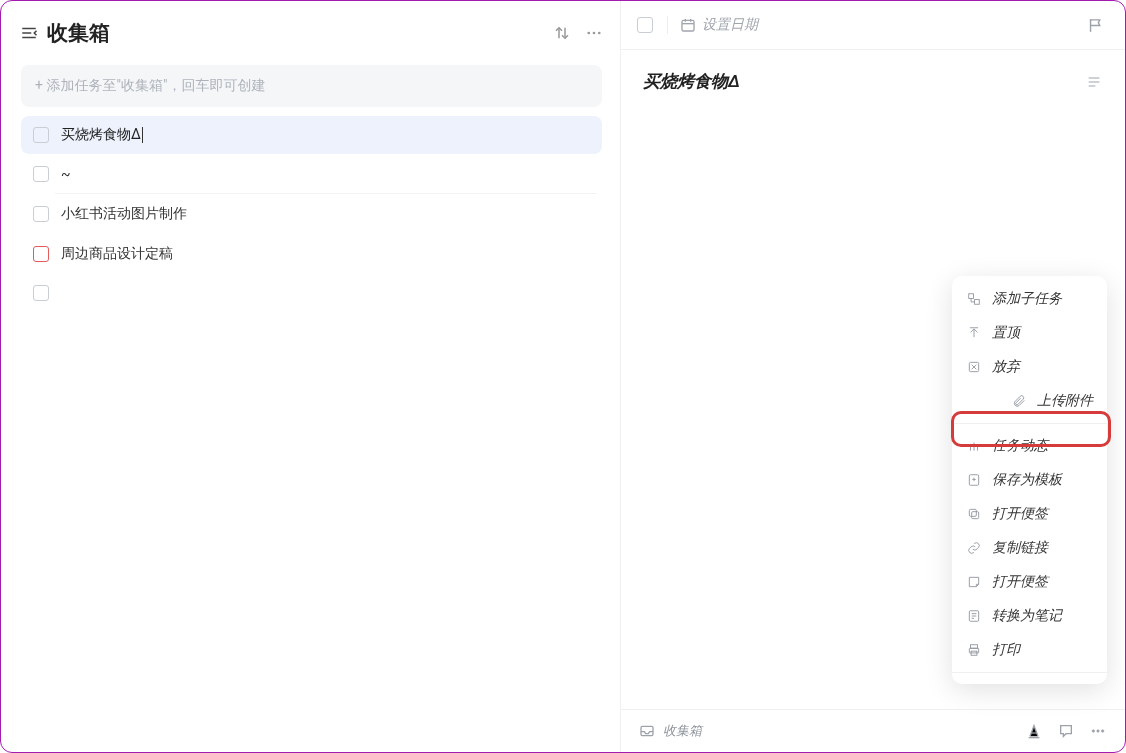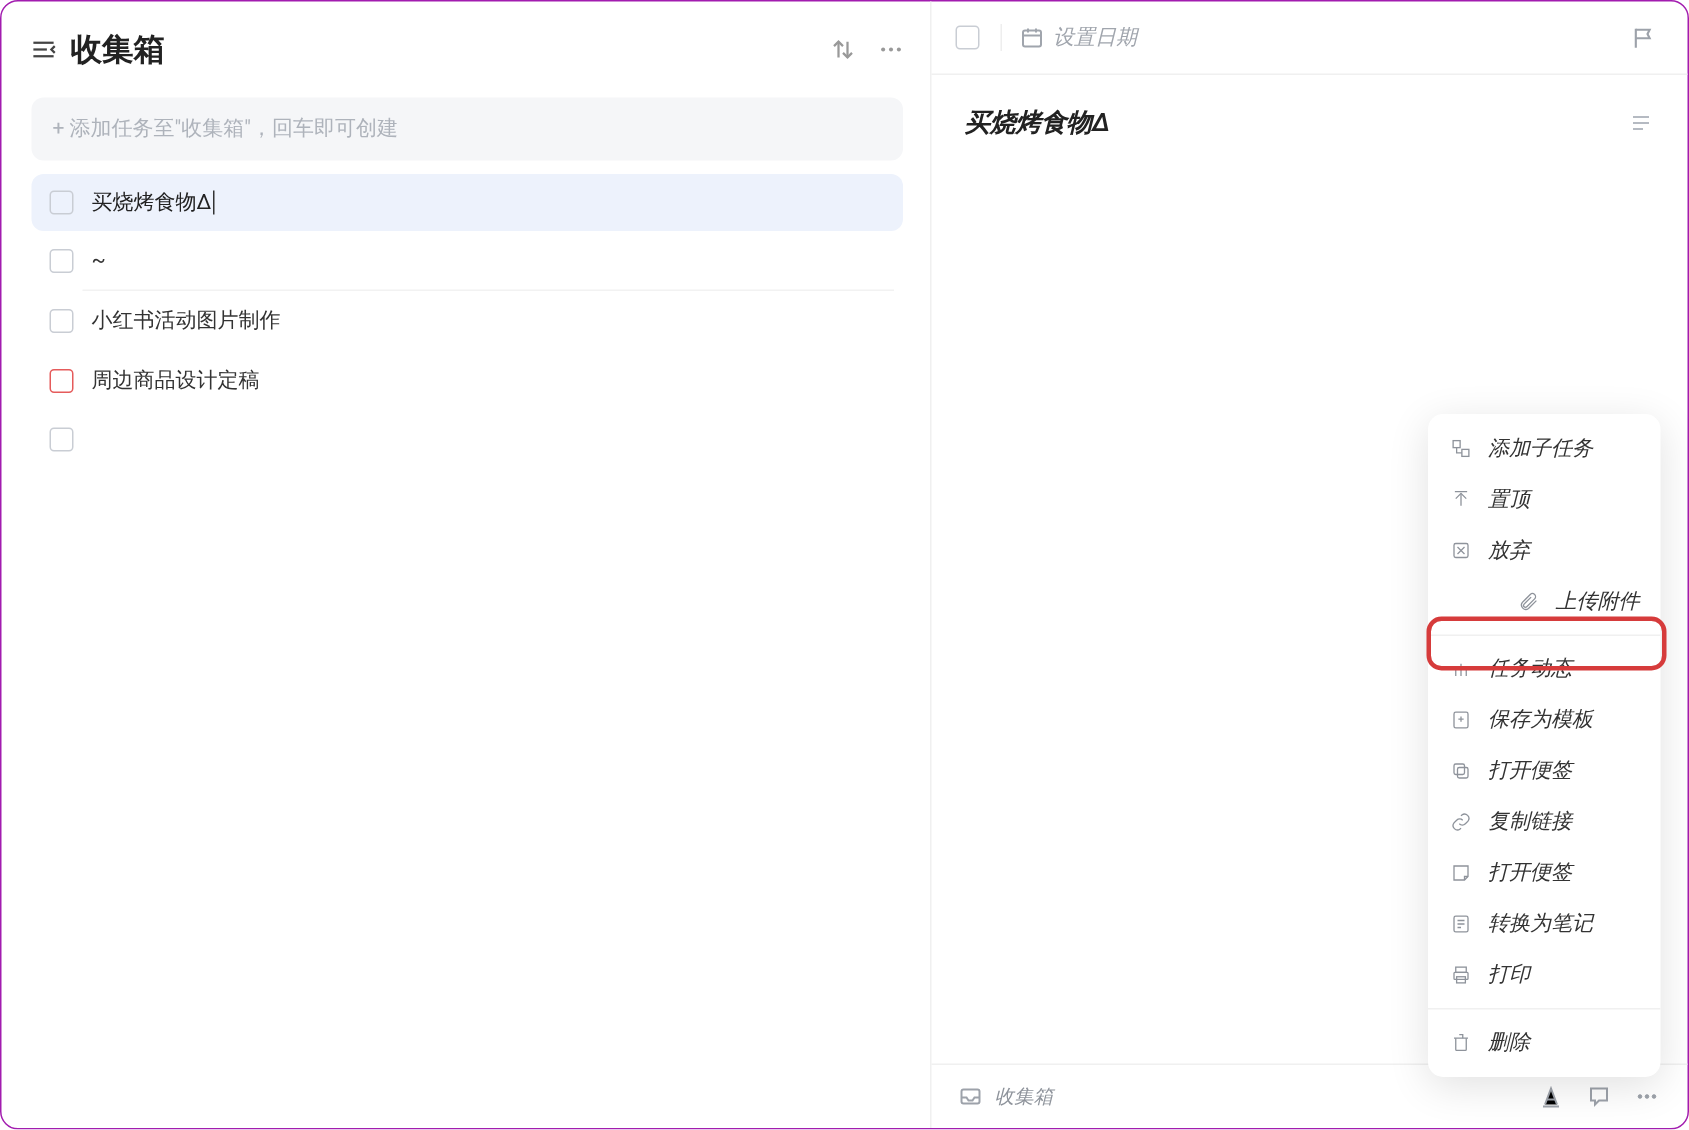--- a/index.html
+++ b/index.html
@@ -482,27 +482,17 @@
         <span class="mi-icon">
             <svg width="14" height="14" viewBox="0 0 24 24">
               <rect x="6" y="3" width="12" height="6"></rect>
               <rect x="4" y="9" width="16" height="8" rx="1"></rect>
               <rect x="7" y="14" width="10" height="7"></rect>
             </svg>
           </span>
         <span>打印</span>
       </div>
       <div class="menu-divider"></div>
-      <div class="menu-item">
-        <span class="mi-icon">
-            <svg width="14" height="14" viewBox="0 0 24 24">
-              <path d="M4 7h16"></path>
-              <path d="M10 3h4v4"></path>
-              <path d="M6 7v13a1 1 0 001 1h10a1 1 0 001-1V7"></path>
-            </svg>
-          </span>
-        <span>删除</span>
-      </div>
     </div>
 
     <div class="highlight-ring"></div>
   </div>
 </div>
 
 </body></html>

